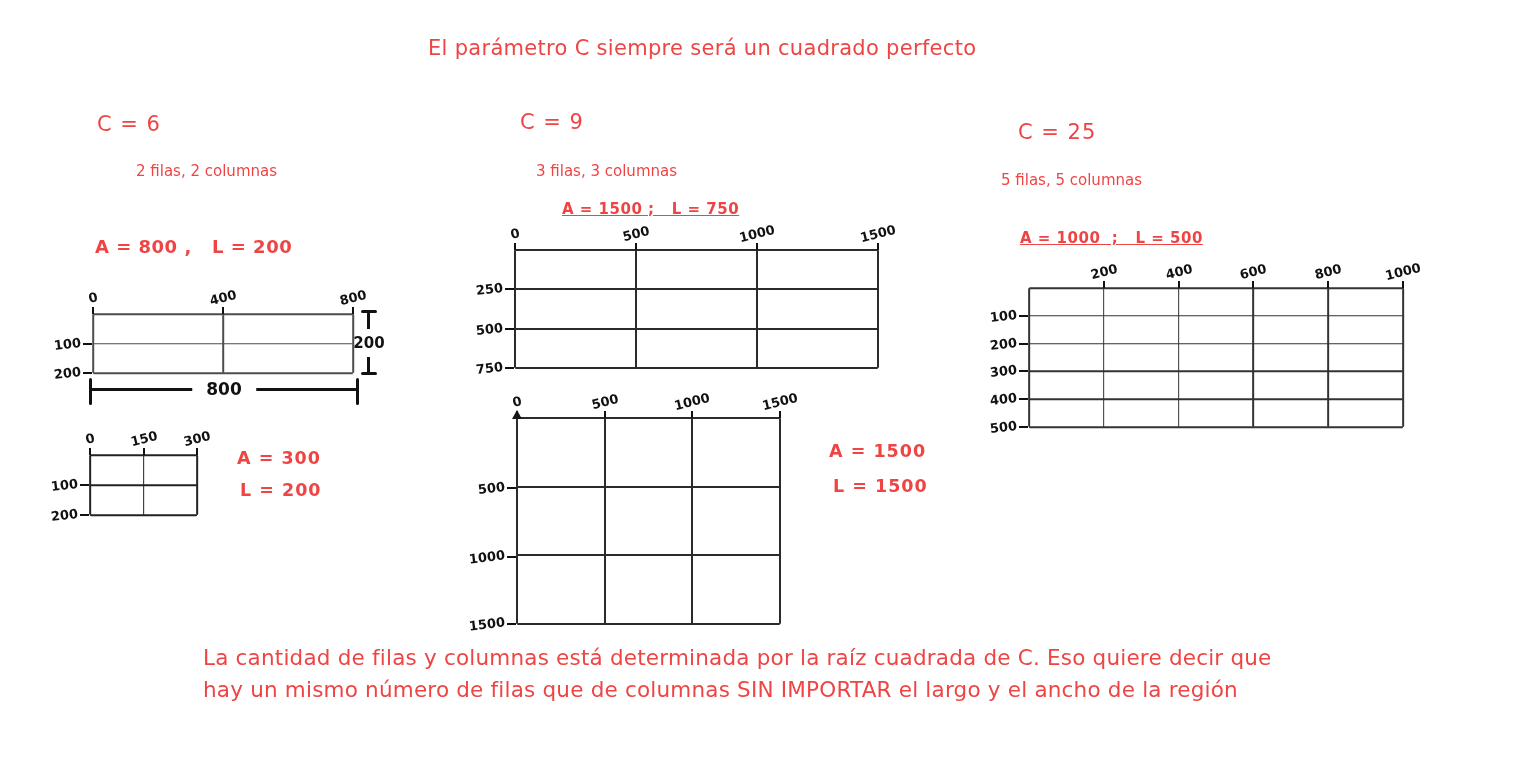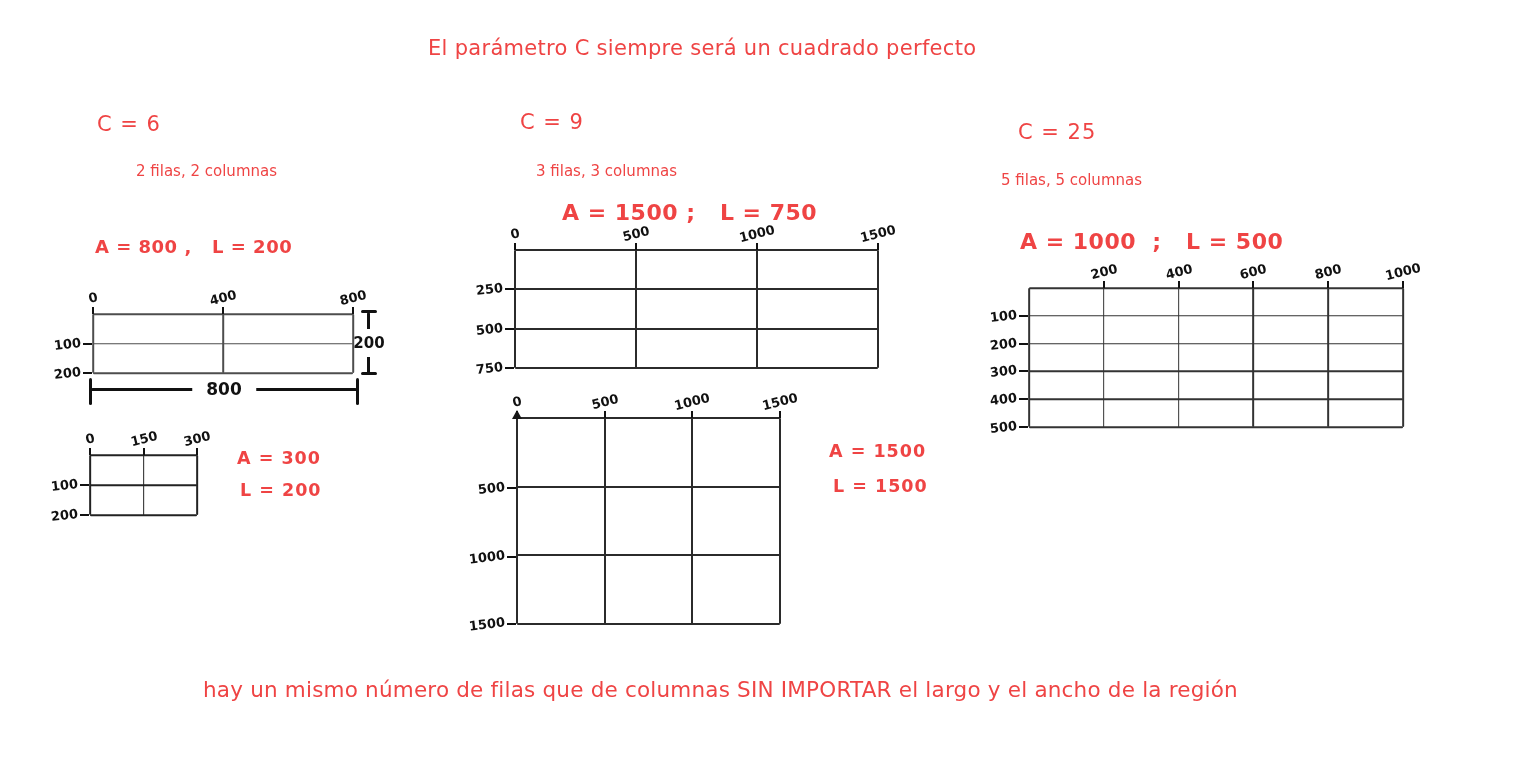--- a/index.html
+++ b/index.html
@@ -10,21 +10,21 @@
     font-family:"DejaVu Sans", sans-serif;
     color:#161616;
     overflow:hidden;
   }
   .label{position:absolute;white-space:pre;color:#ef4444;}
   .title{font-size:21px;letter-spacing:.3px;}
   .c-label{font-size:21px;letter-spacing:1px;}
   .sub-label{font-size:15px;}
   .params{font-weight:700;letter-spacing:.5px;}
   .params-lg{font-size:18px;}
-  .params-md{font-size:22px;}
+  .params-md{font-size:15px;text-decoration:underline;}
   .side-param{font-weight:700;font-size:17.5px;letter-spacing:1px;}
   .footer-line{font-size:21.5px;letter-spacing:.2px;}
 
   
   .grid{position:absolute;}
   .hline{position:absolute;left:0;right:0;transform:translateY(-50%);border-radius:2px;}
   .vline{position:absolute;top:0;bottom:0;transform:translateX(-50%);border-radius:2px;}
   .tick-label{position:absolute;font-weight:700;font-size:13px;color:#111;white-space:nowrap;}
   .tick-top{top:-9px;transform:translate(-50%,-100%) rotate(-14deg);}
   .tick-left{left:-12px;transform:translate(-100%,-50%) rotate(-7deg);}
@@ -193,15 +193,16 @@
         <div class="tick-label tick-left" style="top: 40%;">200</div>
         <div class="tickmark-left" style="top: 60%;"></div>
         <div class="tick-label tick-left" style="top: 60%;">300</div>
         <div class="tickmark-left" style="top: 80%;"></div>
         <div class="tick-label tick-left" style="top: 80%;">400</div>
         <div class="tickmark-left" style="top: 100%;"></div>
         <div class="tick-label tick-left" style="top: 100%;">500</div>
       </div>
     </div>
 
+  <div class="label footer-line" style="left:203px;top:645px;">La cantidad de filas y columnas está determinada por la raíz cuadrada de C. Eso quiere decir que</div>
   <div class="label footer-line" style="left:203px;top:677px;">hay un mismo número de filas que de columnas SIN IMPORTAR el largo y el ancho de la región</div>
 
 </div>
 
 </body></html>

